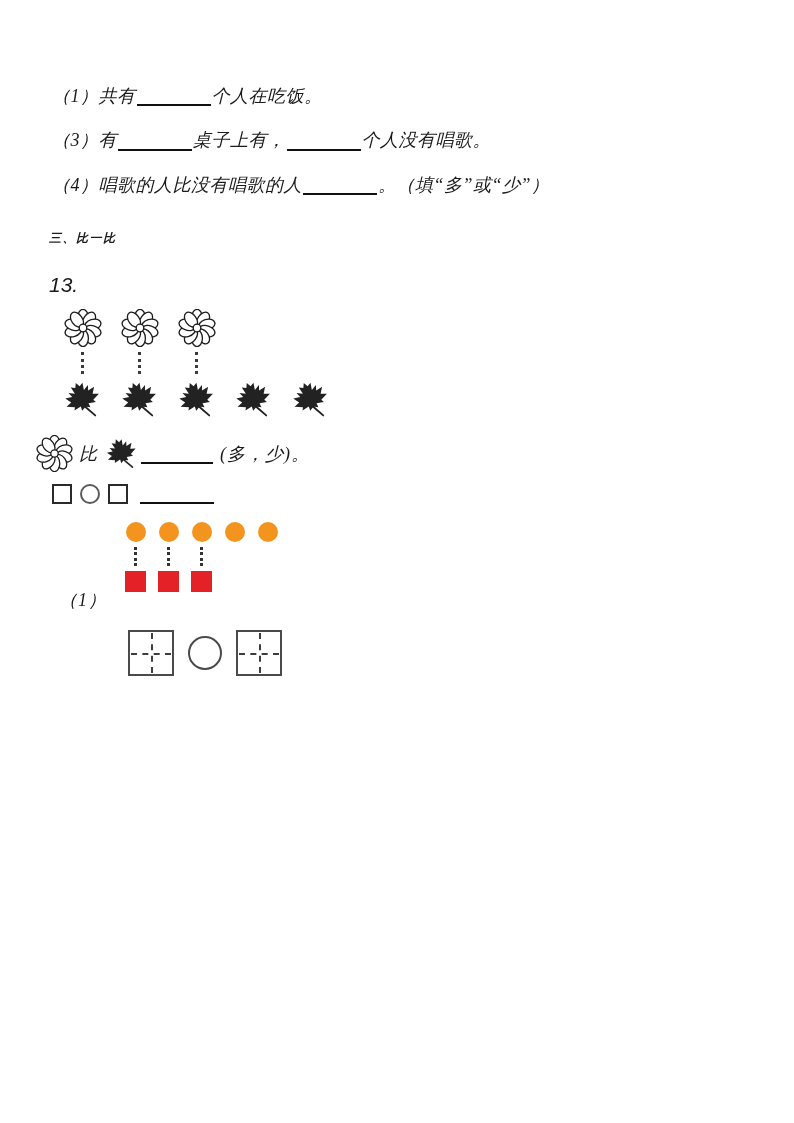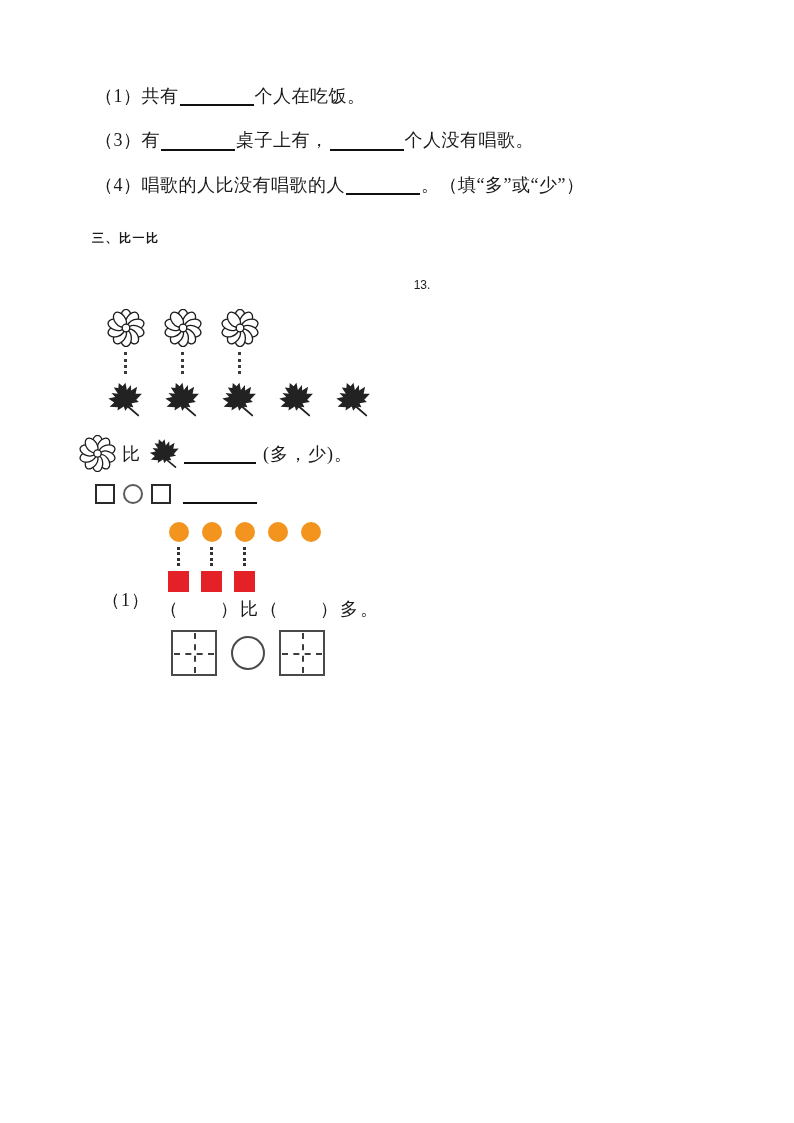--- a/index.html
+++ b/index.html
@@ -5,35 +5,35 @@
   html,body{margin:0;padding:0;background:#888;}
   .page{
     position:relative;
     width:794px;height:1123px;
     margin:0 auto;
     background:#fff;
     color:var(--ink,#1a1a1a);
     font-family:"Liberation Serif","DejaVu Serif",serif;
     overflow:hidden;
   }
-  .content{padding:86px 42px 0 62px;}
+  .content{padding:86px 42px 0 19px;font-style:italic;}
 
   .qline{font-size:18px;line-height:20px;letter-spacing:.5px;margin-bottom:24px;white-space:nowrap;}
   .indent{margin-left:33px;}
   .para{letter-spacing:1px;}
 
   .blank{
     display:inline-block;width:74px;height:1.02em;
     border-bottom:2px solid #111;vertical-align:text-bottom;margin:0 1px;
   }
   .blank.w72{width:72px;}
   .blank.w78{width:78px;}
 
   .section-title{font-size:12px;font-weight:bold;letter-spacing:1.5px;margin:32px 0 0 30px;line-height:22px;}
-  .qnum{font-size:12px;line-height:20px;margin:26px 0 0 30px;font-family:"Liberation Sans","DejaVu Sans",sans-serif;text-align:center;}
+  .qnum{font-size:21px;line-height:20px;margin:26px 0 0 30px;font-family:"Liberation Sans","DejaVu Sans",sans-serif;}
 
   
   .fig13{margin:14px 0 0 35px;}
   .fig-row{display:flex;}
   .c57{width:57px;display:flex;justify-content:center;align-items:center;}
   .vdots{height:22px;width:0;border-left:3px dotted #3a3a3a;margin:3px auto;}
   .rowgap{margin-bottom:2px;}
 
   .ansline{margin:14px 0 0 17px;display:flex;align-items:center;font-size:18px;letter-spacing:1px;}
   .ansline .w{margin:0 6px;}
@@ -221,21 +221,20 @@
             <span class="rsquare"></span>
           </div>
         <div class="c33">
             <span class="rsquare"></span>
           </div>
       </div>
     </div>
 
     <div class="sub14">
       <span class="sublabel">（1）</span>
-      <span class="subtext">（　　）比（　　）多。</span>
     </div>
 
     <div class="gridrow">
       <span class="tian"></span>
       <span class="bigcir"></span>
       <span class="tian"></span>
     </div>
 
   </main>
 </div>

